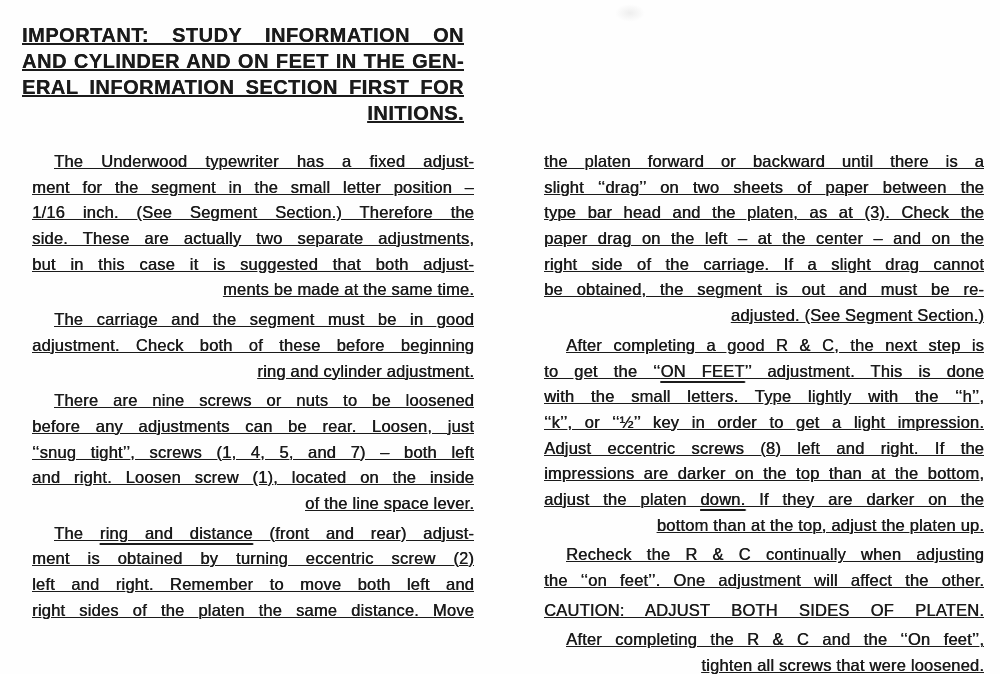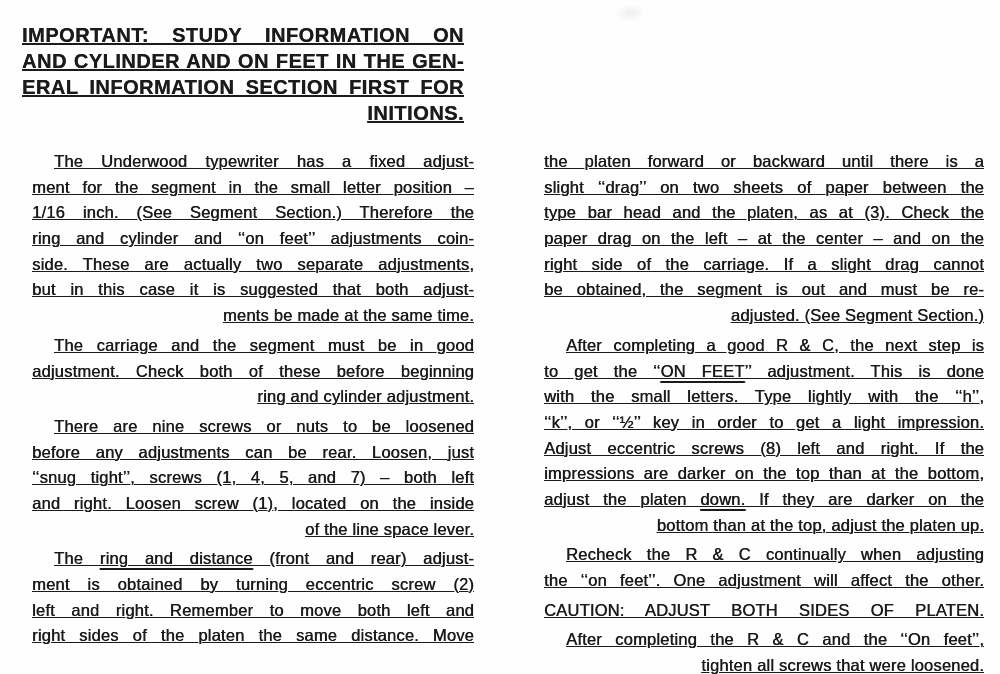--- a/index.html
+++ b/index.html
@@ -88,21 +88,20 @@
         <div class="line just"><span>ERAL INFORMATION SECTION FIRST FOR DEF-</span></div>
         <div class="line last"><span>INITIONS.</span></div>
       </div>
     </div>
 
   <div class="col col-left">
       <div class="para">
         <div class="line just indent"><span>The Underwood typewriter has a fixed adjust-</span></div>
         <div class="line just"><span>ment for the segment in the small letter position –</span></div>
         <div class="line just"><span>1/16 inch. (See Segment Section.) Therefore the</span></div>
-        <div class="line just"><span>ring and cylinder and ‘‘on feet’’ adjustments coin-</span></div>
         <div class="line just"><span>side. These are actually two separate adjustments,</span></div>
         <div class="line just"><span>but in this case it is suggested that both adjust-</span></div>
         <div class="line last"><span>ments be made at the same time.</span></div>
       </div>
       <div class="para">
         <div class="line just indent"><span>The carriage and the segment must be in good</span></div>
         <div class="line just"><span>adjustment. Check both of these before beginning</span></div>
         <div class="line last"><span>ring and cylinder adjustment.</span></div>
       </div>
       <div class="para">

